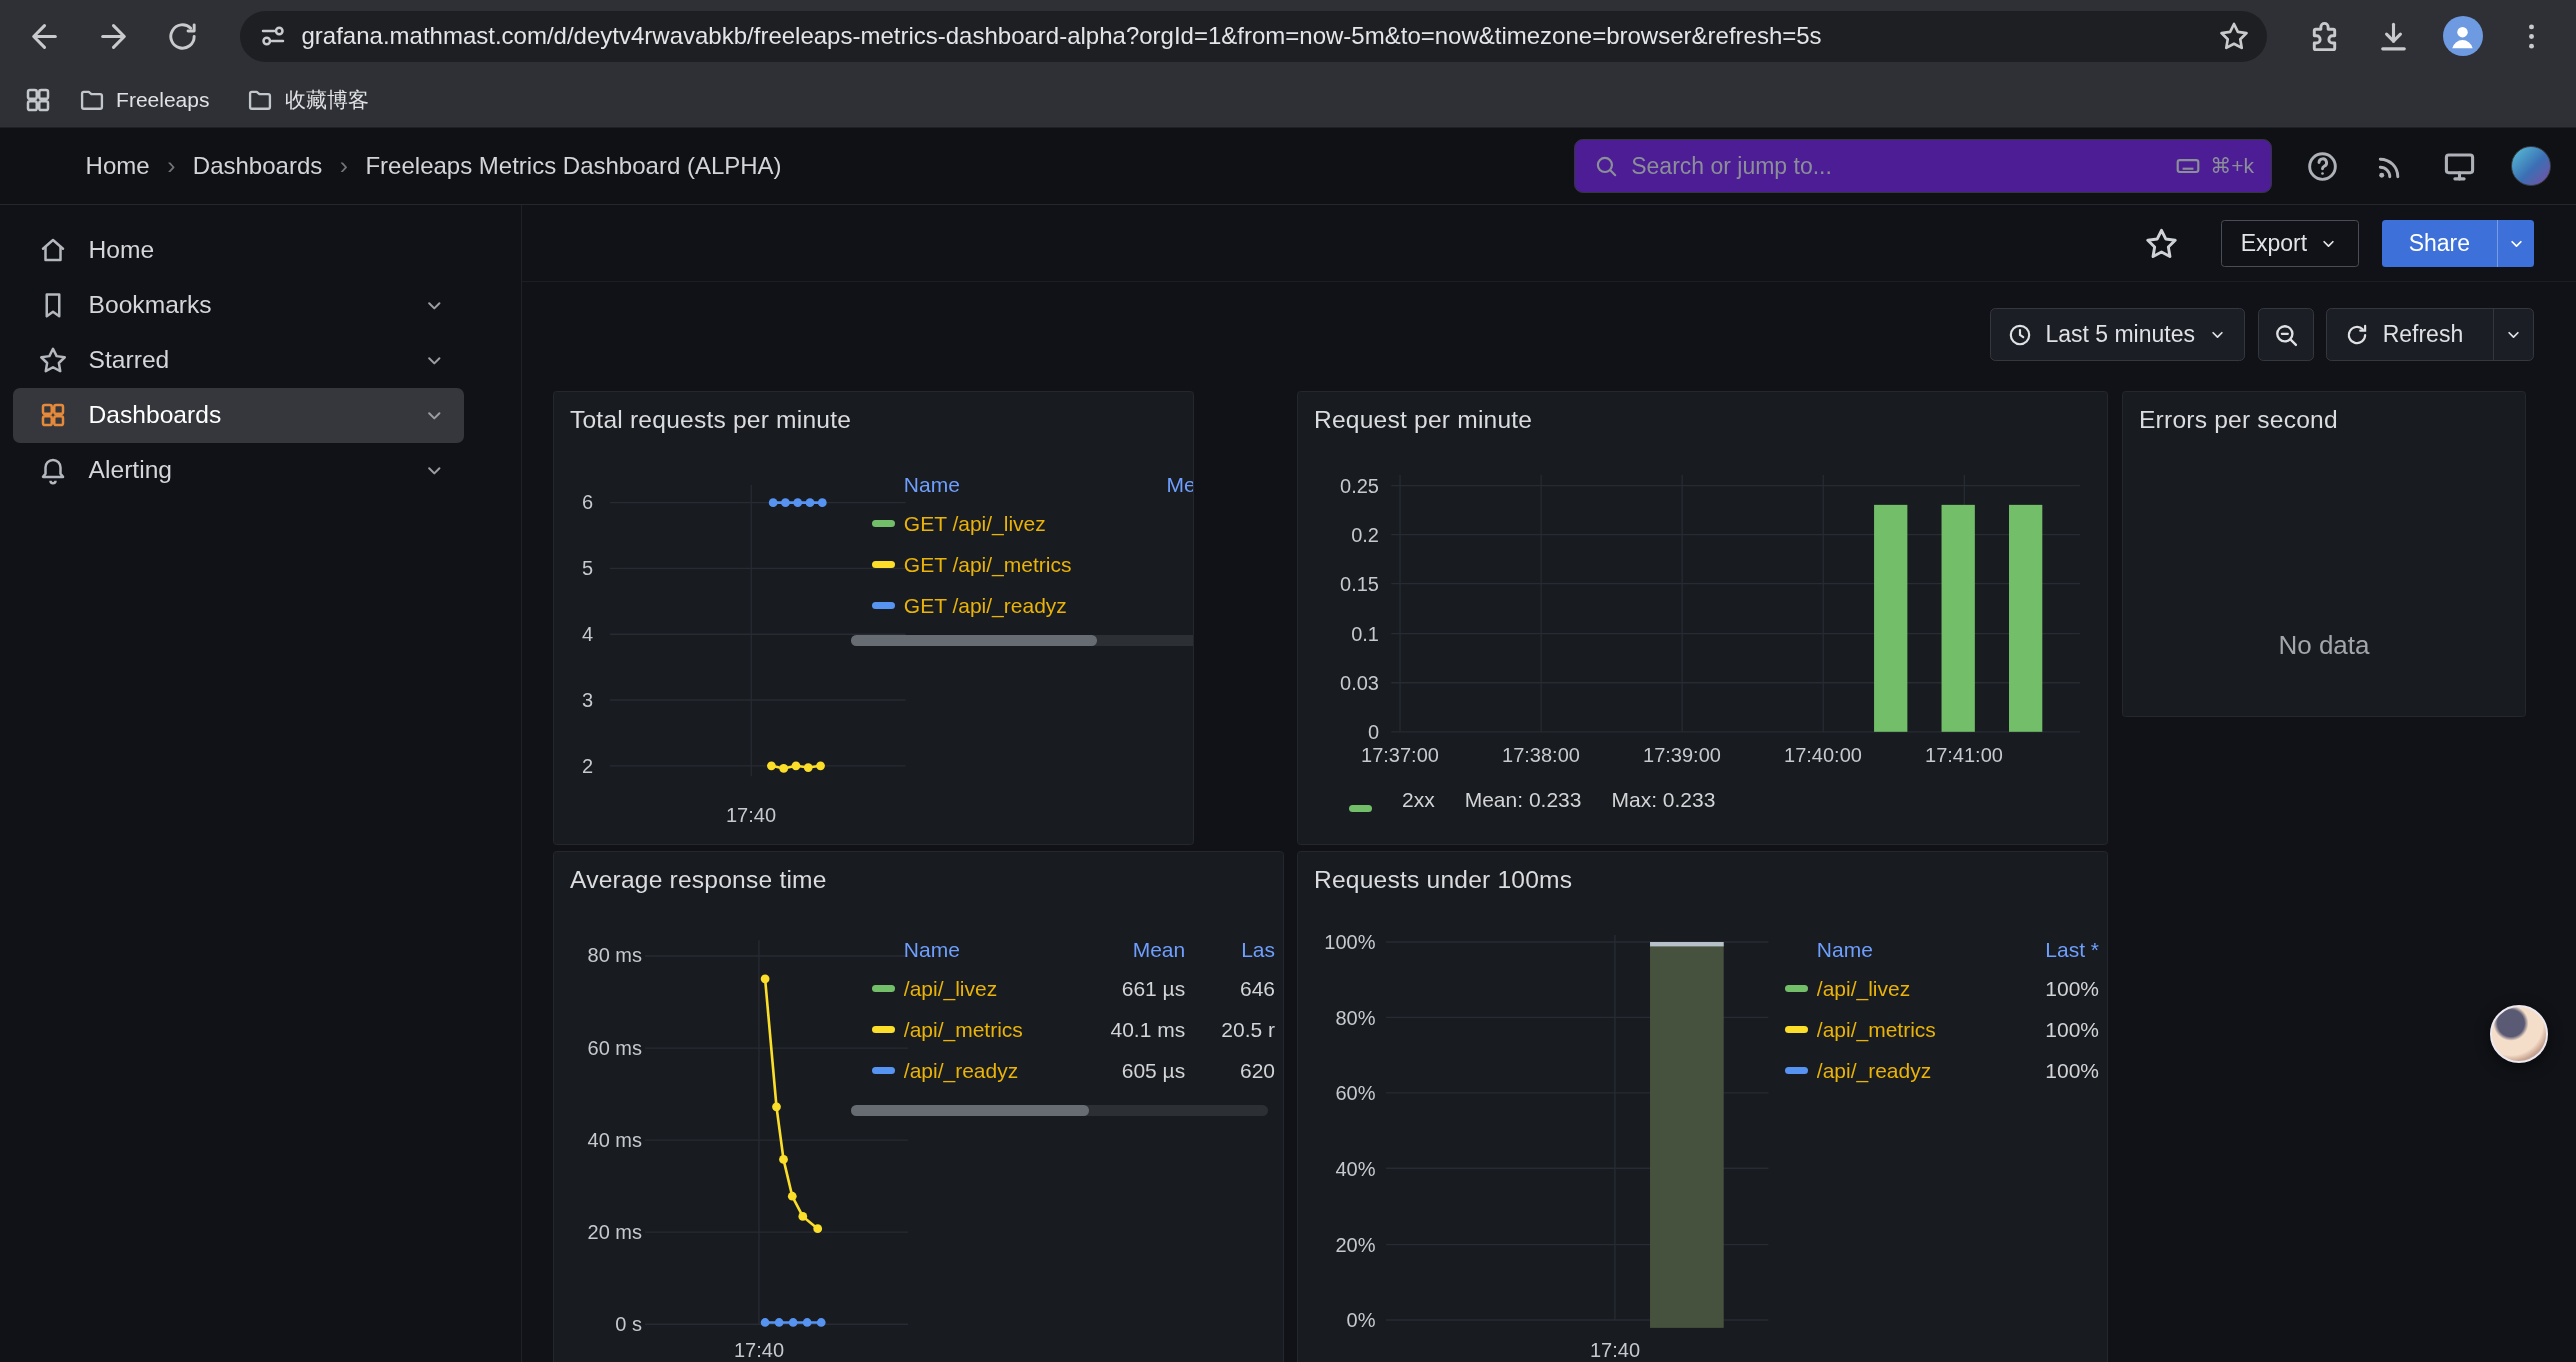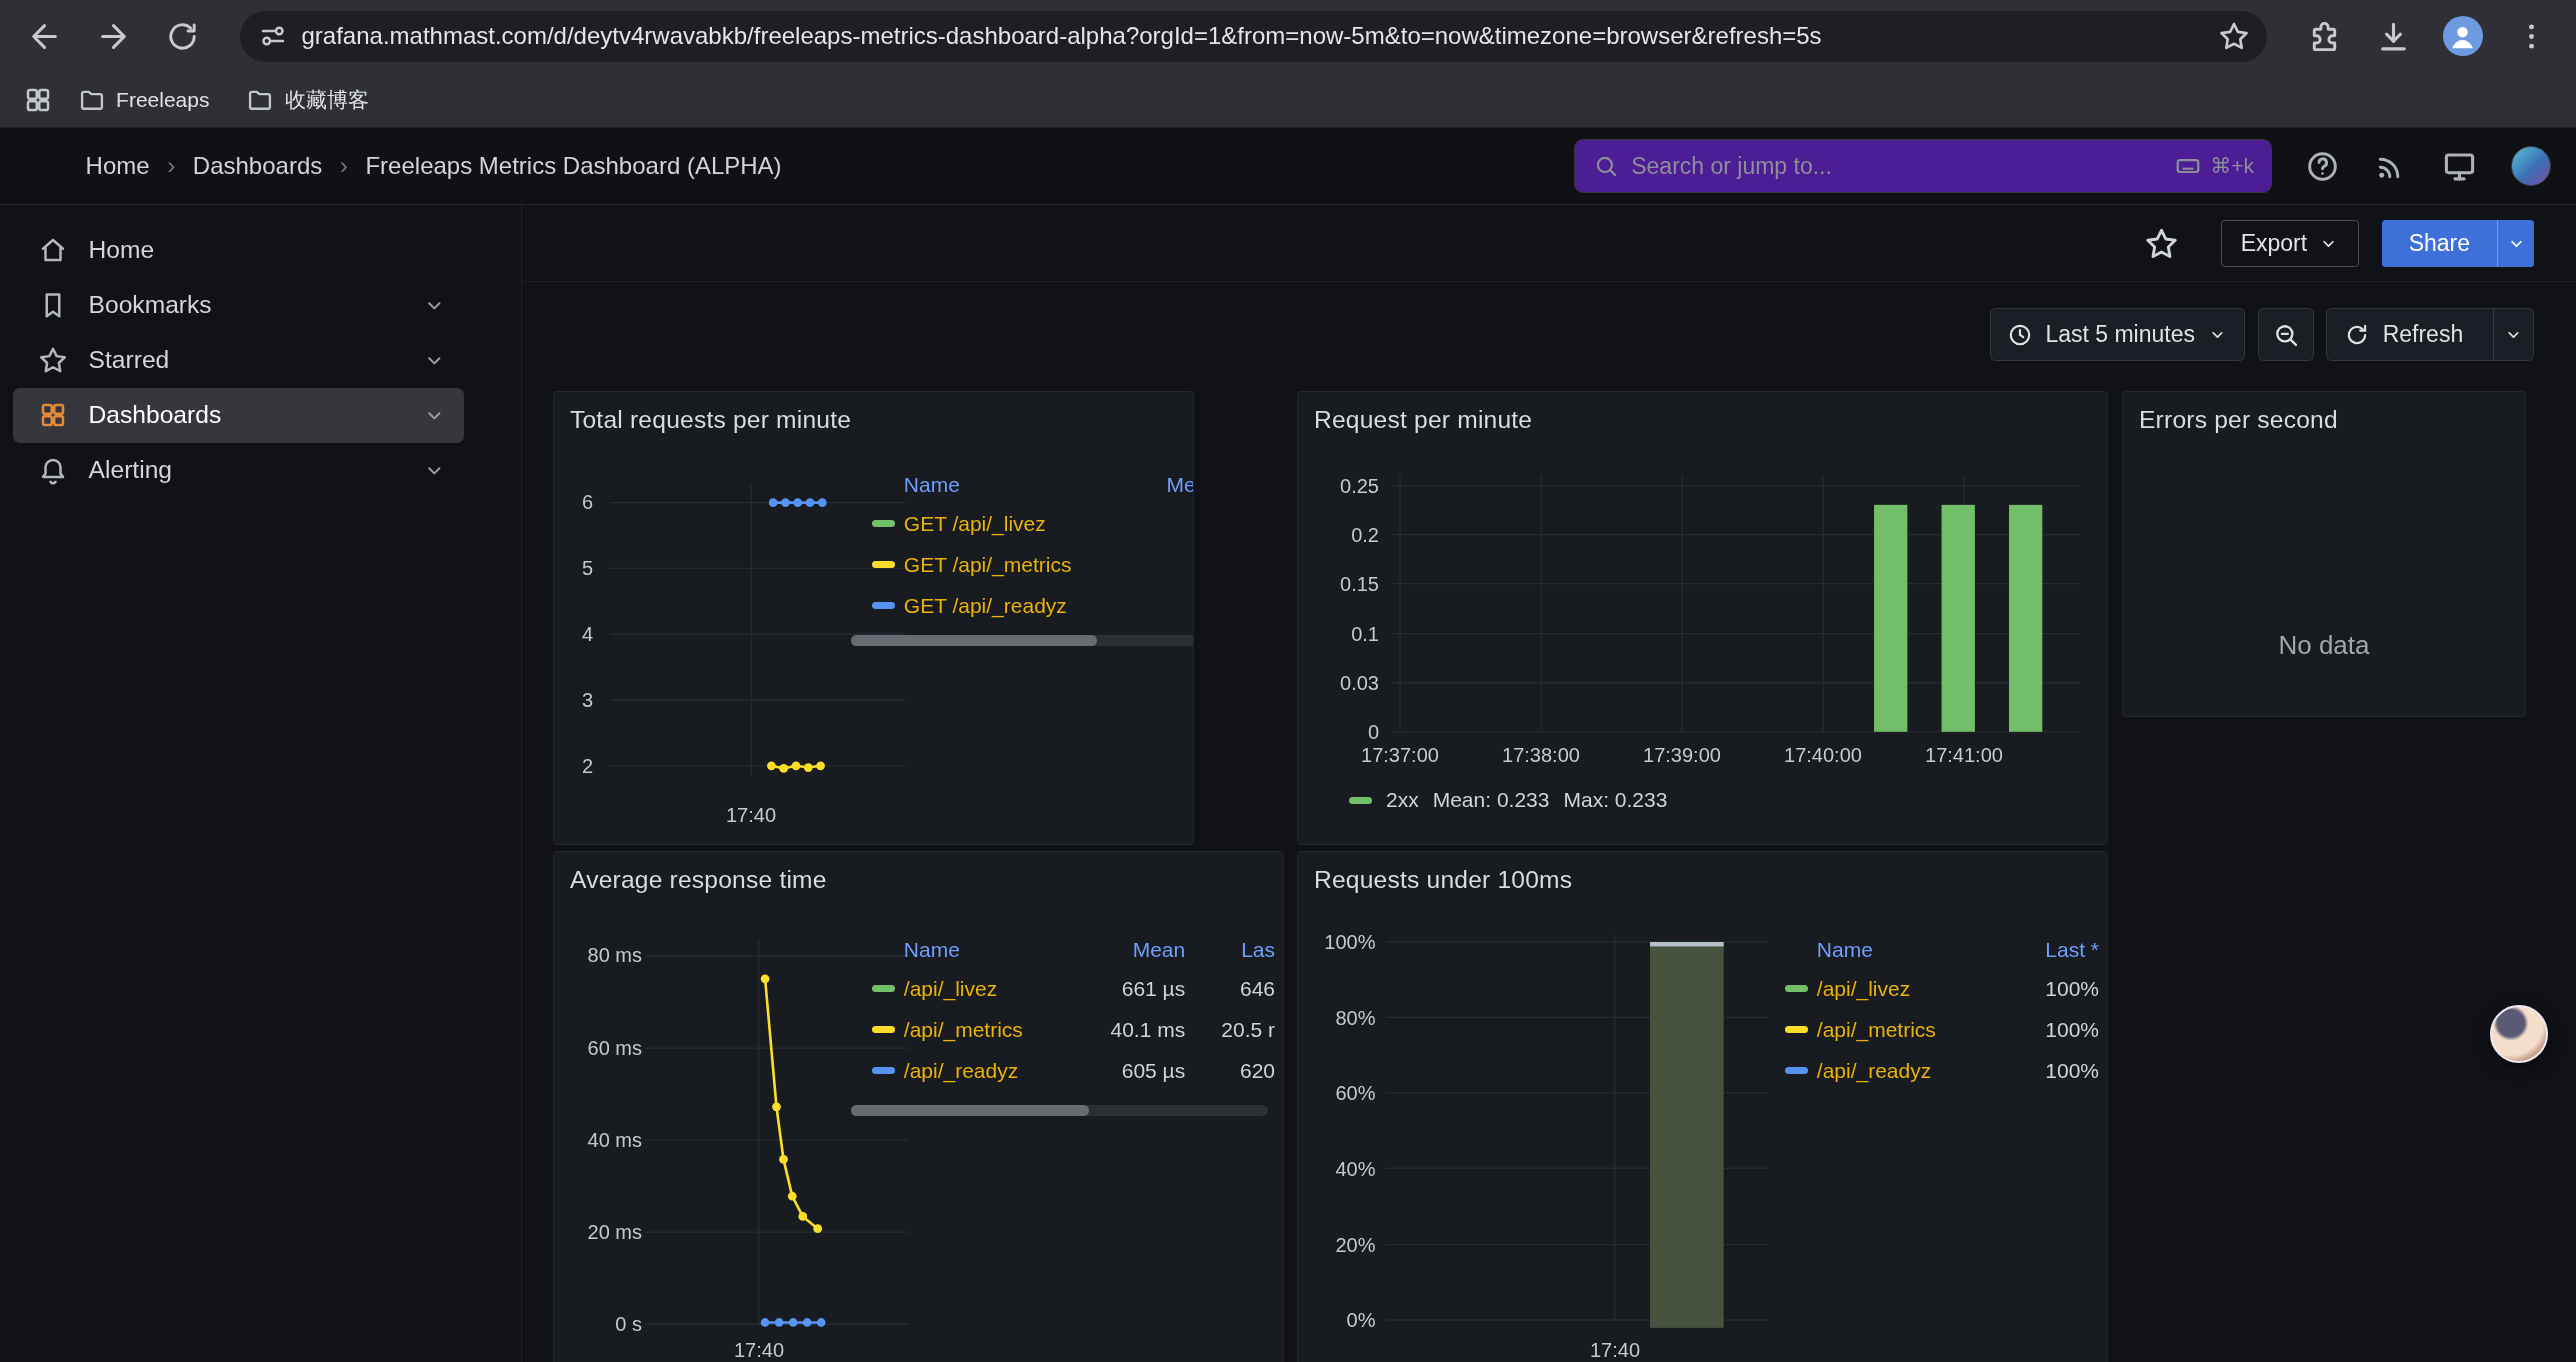--- a/index.html
+++ b/index.html
@@ -88,21 +88,21 @@
   .lg-head-row { height:37px; }
   .lg-row { height:41px; cursor:pointer; }
   .lg-head { color:#6e9fff; font-size:21px; font-weight:500; white-space:nowrap; }
   .lg-nm { color:#eab308; font-size:21px; white-space:nowrap; overflow:hidden; }
   .lg-val { color:#d2d4d7; font-size:21px; text-align:right; white-space:nowrap; }
   .ta-r { text-align:right; }
   .sw { width:23px; height:7px; border-radius:3.5px; background:#888; }
   .hscroll { position:absolute; height:10.5px; background:#2c2f34; border-radius:5.3px; }
   .hscroll .thumb { height:10.5px; background:#676b72; border-radius:5.3px; }
   .no-data { position:absolute; left:0; right:0; text-align:center; font-size:26px; color:#a3a6ab; }
-  .lg-inline { position:absolute; display:flex; align-items:center; gap:14px; font-size:21px; color:#d2d4d7; }
+  .lg-inline { position:absolute; display:flex; align-items:flex-end; gap:30px; font-size:21px; color:#d2d4d7; }
 
   .chat-avatar { position:absolute; left:2490px; top:1005px; width:58px; height:58px; border-radius:50%;
     border:2.6px solid #ece9f0; box-shadow:0 3.5px 14px rgba(0,0,0,.55); cursor:pointer;
     background:radial-gradient(circle at 35% 30%, #5a5a74 0 26%, #f4ddc9 34% 62%, #c9a591 74%, #8290bd 100%); }
 </style>
 </head>
 <body>
 
 <div class="screen">
 

